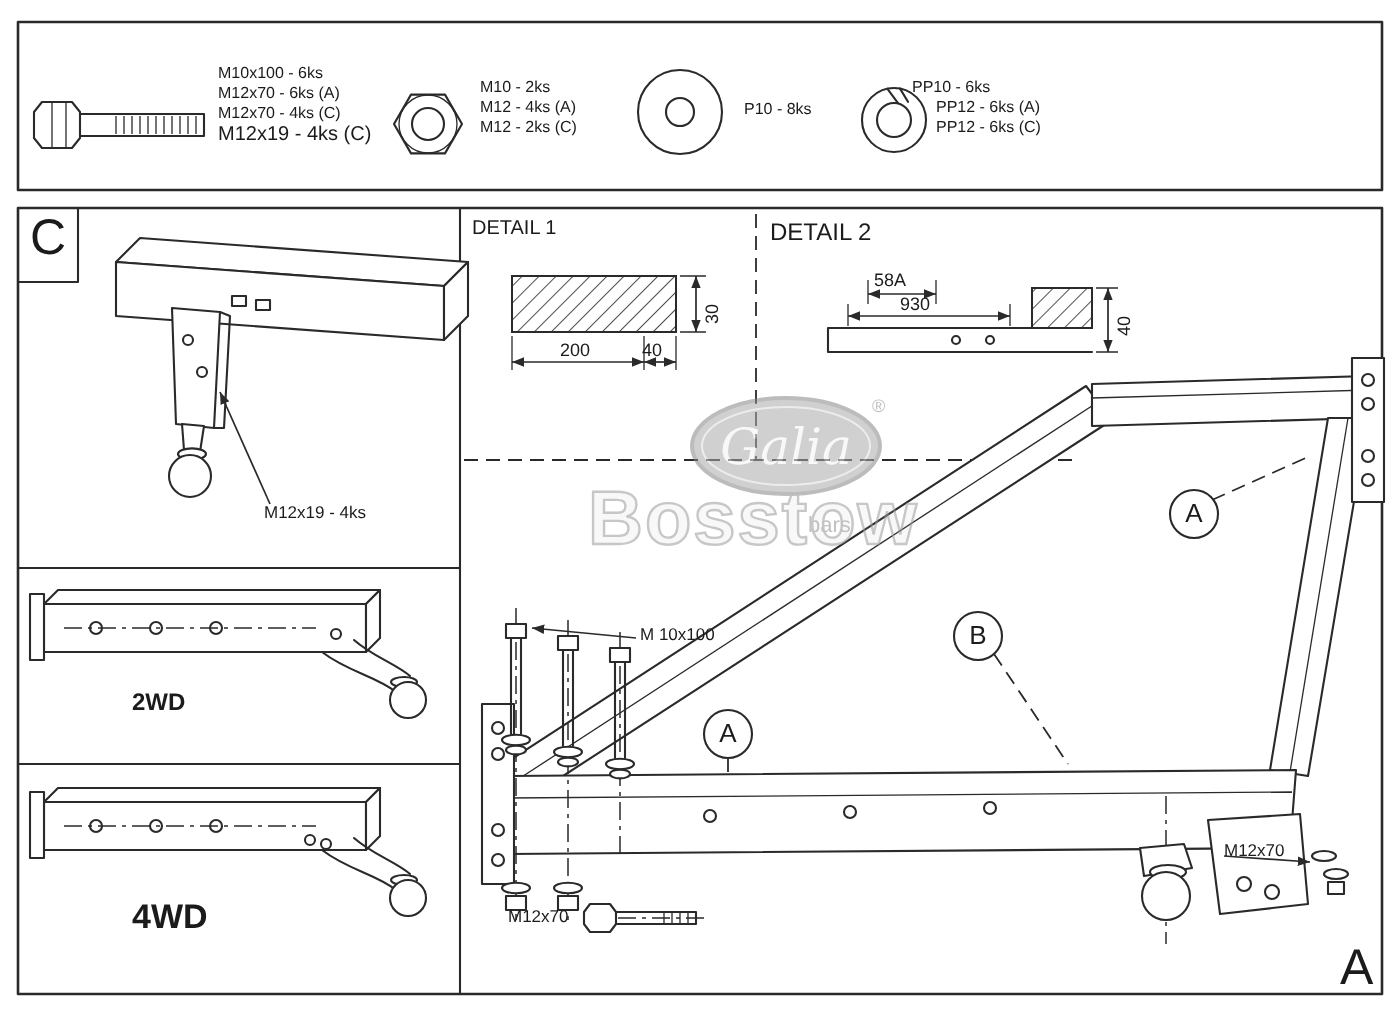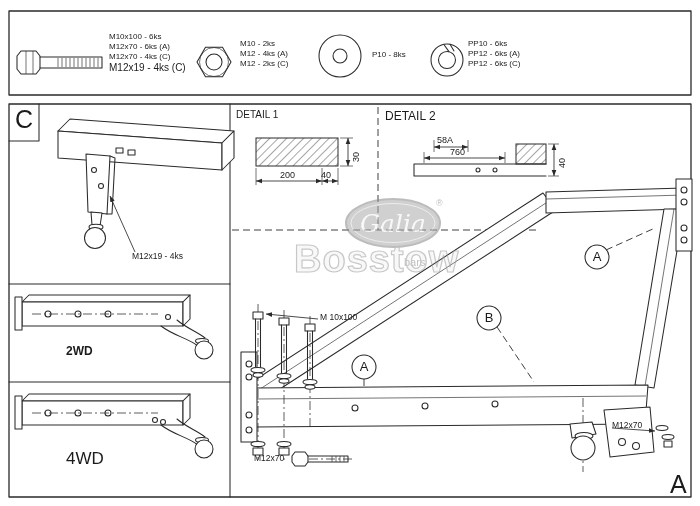--- a/index.html
+++ b/index.html
@@ -222,39 +222,39 @@
 </svg>
 
 <span class="t" style="left:109px;top:33px;font-size:8px">M10x100 - 6ks</span>
 <span class="t" style="left:109px;top:43px;font-size:8px">M12x70 - 6ks (A)</span>
 <span class="t" style="left:109px;top:53px;font-size:8px">M12x70 - 4ks (C)</span>
 <span class="t" style="left:109px;top:63px;font-size:10px">M12x19 - 4ks (C)</span>
 <span class="t" style="left:240px;top:40px;font-size:8px">M10 - 2ks</span>
 <span class="t" style="left:240px;top:50px;font-size:8px">M12 - 4ks (A)</span>
 <span class="t" style="left:240px;top:60px;font-size:8px">M12 - 2ks (C)</span>
 <span class="t" style="left:372px;top:51px;font-size:8px">P10 - 8ks</span>
-<span class="t" style="left:468px;top:40px;font-size:8px">PP10 - 6ks</span>
+<span class="t" style="left:456px;top:40px;font-size:8px">PP10 - 6ks</span>
 <span class="t" style="left:468px;top:50px;font-size:8px">PP12 - 6ks (A)</span>
 <span class="t" style="left:468px;top:60px;font-size:8px">PP12 - 6ks (C)</span>
 
 <span class="t" style="left:15px;top:107px;font-size:25px">C</span>
 <span class="t" style="left:670px;top:472px;font-size:25px">A</span>
 
 <span class="t" style="left:236px;top:110px;font-size:10px;font-weight:400">DETAIL 1</span>
 <span class="t" style="left:385px;top:110px;font-size:12px;font-weight:400">DETAIL 2</span>
 <span class="t" style="left:280px;top:171px;font-size:9px">200</span>
 <span class="t" style="left:321px;top:171px;font-size:9px">40</span>
 <span class="t rot" style="left:352px;top:162px;font-size:9px">30</span>
 <span class="t" style="left:437px;top:136px;font-size:9px">58A</span>
-<span class="t" style="left:450px;top:148px;font-size:9px">760</span>
+<span class="t" style="left:450px;top:148px;font-size:9px">930</span>
 <span class="t rot" style="left:558px;top:168px;font-size:9px">40</span>
 
 <span class="t" style="left:132px;top:252px;font-size:8.5px">M12x19 - 4ks</span>
 <span class="t" style="left:66px;top:345px;font-size:12px;font-weight:700">2WD</span>
-<span class="t" style="left:66px;top:450px;font-size:17px;font-weight:400">4WD</span>
+<span class="t" style="left:66px;top:450px;font-size:17px;font-weight:700">4WD</span>
 
 <span class="t" style="left:585px;top:250px;width:24px;text-align:center;font-size:13px">A</span>
 <span class="t" style="left:477px;top:311px;width:24px;text-align:center;font-size:13px">B</span>
 <span class="t" style="left:352px;top:360px;width:24px;text-align:center;font-size:13px">A</span>
 <span class="t" style="left:320px;top:313px;font-size:8.5px">M 10x100</span>
 <span class="t" style="left:254px;top:454px;font-size:8.5px">M12x70</span>
 <span class="t" style="left:612px;top:421px;font-size:8.5px">M12x70</span>
 
 
 </div>

